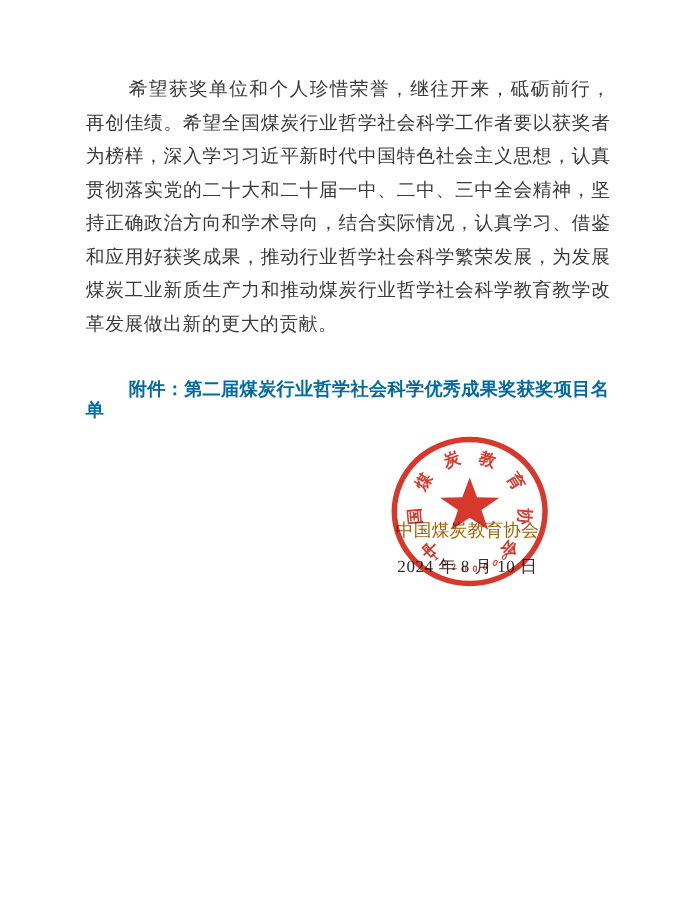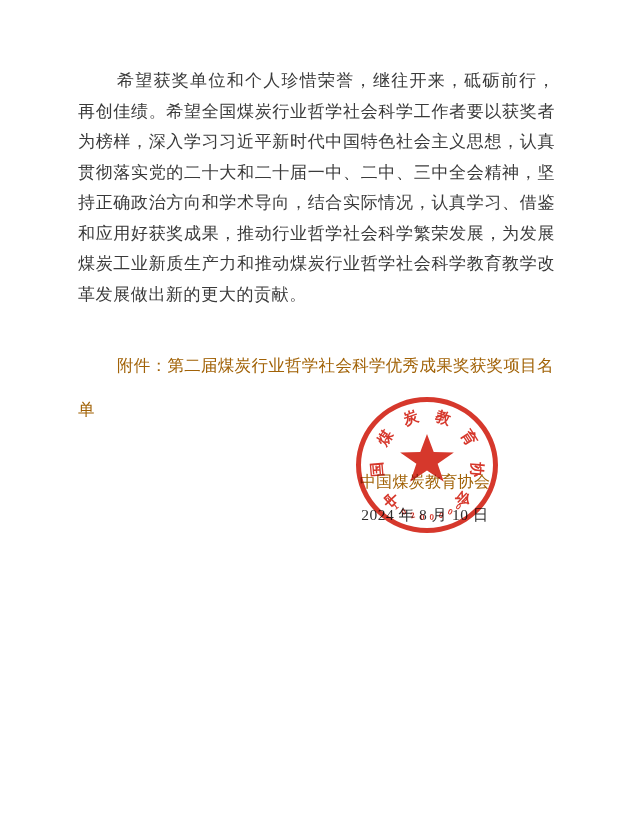--- a/index.html
+++ b/index.html
@@ -26,24 +26,25 @@
     text-indent: 39px;
     color: #3a3a3a;
   }
   .attachment {
     position: absolute;
     left: 78px;
     top: 344px;
     width: 490px;
     margin: 0;
     font-size: 16.5px;
-    line-height: 44px;
+    line-height: 19px;
     letter-spacing: 0.3px;
     text-indent: 39px;
-    color: #a16207;
+    color: #0369a1;
+    font-weight: bold;
   }
   .sig {
     position: absolute;
     left: 340px;
     top: 472px;
     width: 170px;
     text-align: center;
     z-index: 2;
   }
   .sig-org {

